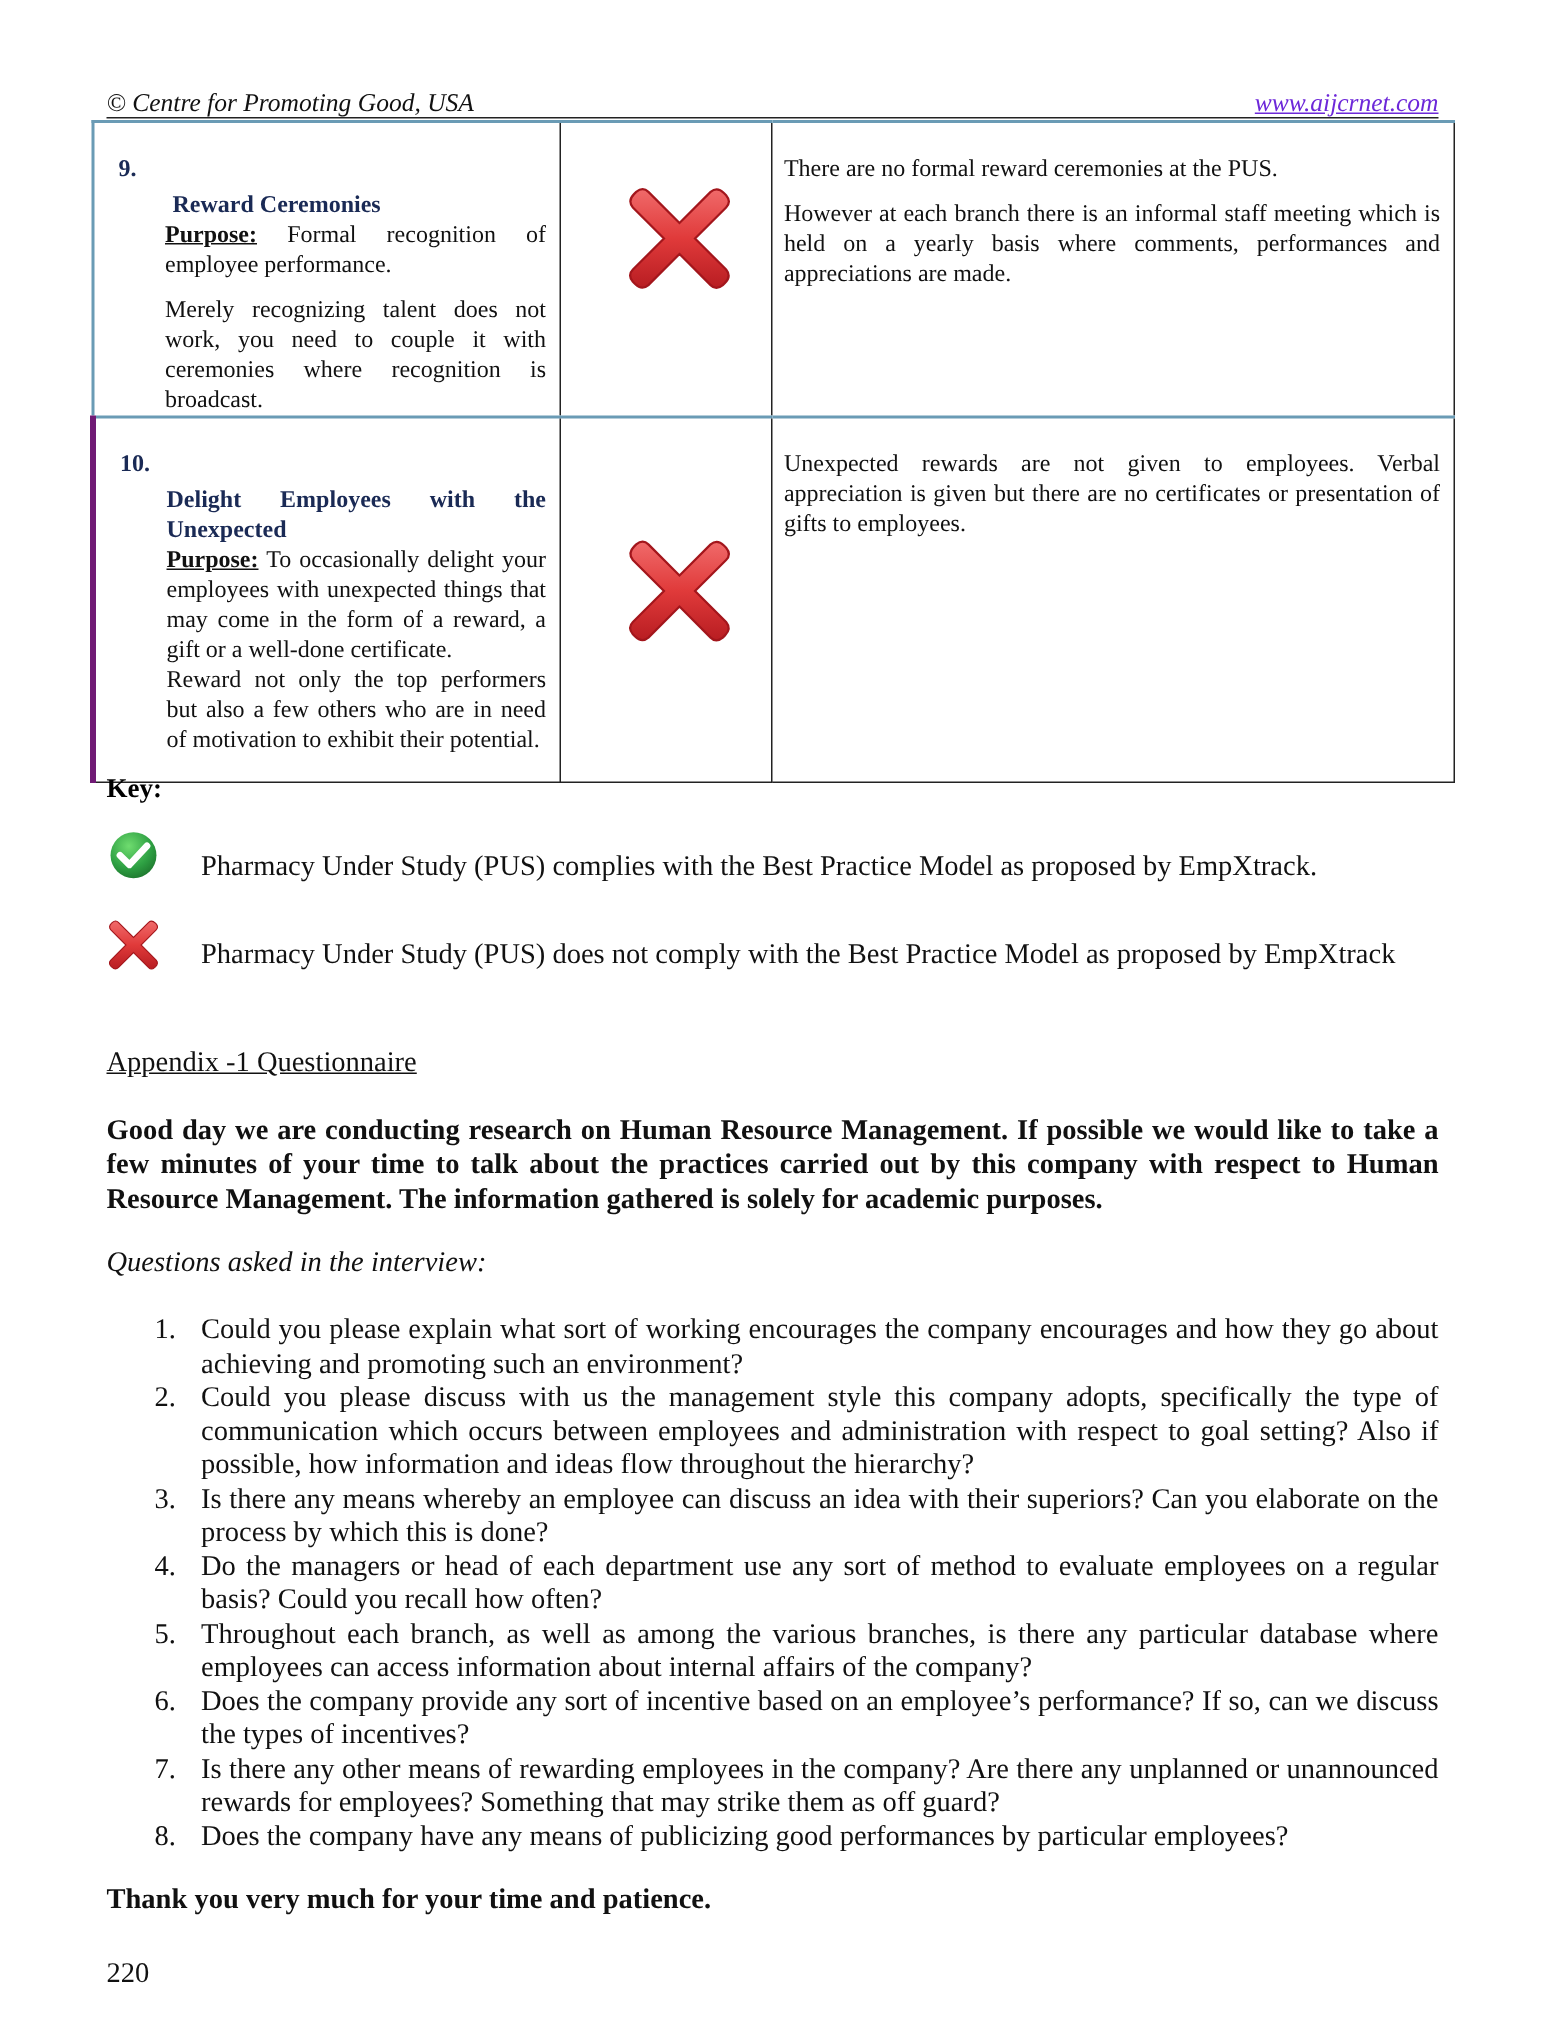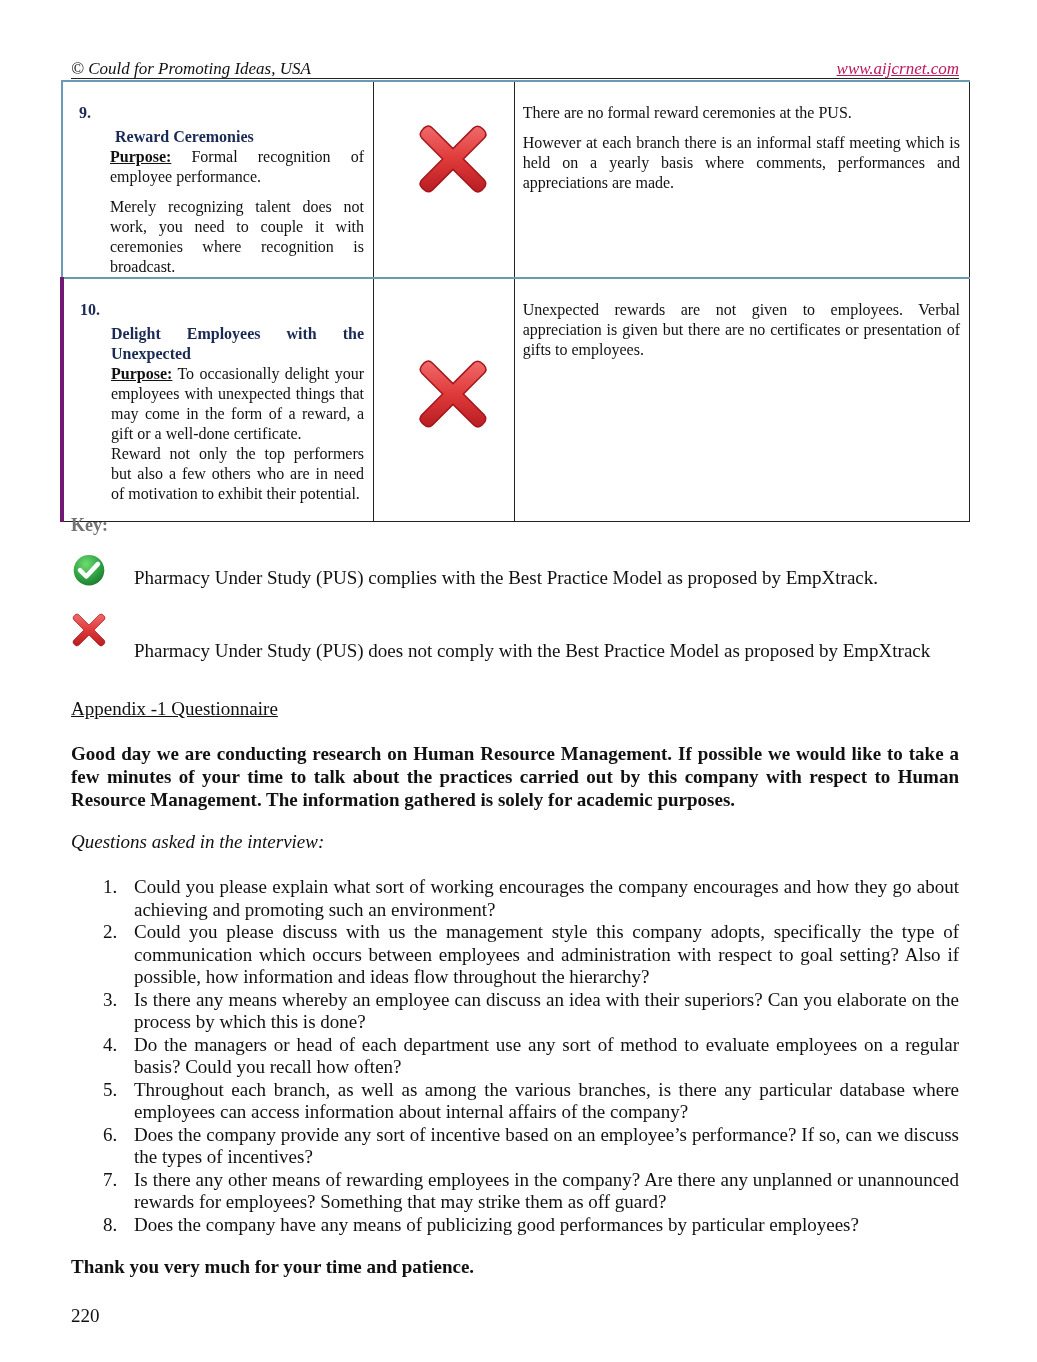--- a/index.html
+++ b/index.html
@@ -5,21 +5,21 @@
   html, body { margin: 0; padding: 0; background: #ffffff; }
   body {
     width: 1037px; height: 1362px; position: relative; overflow: hidden;
     font-family: "Liberation Serif", "DejaVu Serif", serif; color: #111;
   }
   .running-head {
     position: absolute; left: 71px; top: 58px; width: 888px; height: 20px;
     border-bottom: 1.5px solid #222; font-style: italic; font-size: 17px;
   }
   .running-head .left { position: absolute; left: 0; top: 1px; }
-  .running-head .right { position: absolute; right: 0; top: 1px; color: #be185d; text-decoration: underline; }
+  .running-head .right { position: absolute; right: 0; top: 1px; color: #6d28d9; text-decoration: underline; }
 
   table.practice {
     position: absolute; left: 60px; top: 80px; width: 910px;
     border-collapse: collapse; font-size: 16px; line-height: 20px;
   }
   table.practice td { vertical-align: top; padding: 0; }
   .row9 td { border-top: 2px solid #6a9bb5; border-bottom: 2px solid #6a9bb5; height: 172px; }
   .row9 td.c1 { border-left: 2px solid #6a9bb5; }
   .row9 td.c3 { border-right: 1px solid #222; }
   .row10 td { height: 242px; border-bottom: 1px solid #222; }
@@ -35,21 +35,21 @@
   .item .title.t9 { padding-left: 5px; }
   .purpose-label { font-weight: bold; text-decoration: underline; }
   .item p { margin: 0; }
   .gap { height: 10px; }
 
   .status { padding: 21px 9px 0 8px; text-align: justify; }
   .status p { margin: 0; }
 
   .xmark { position: absolute; left: 42px; width: 74px; height: 74px; }
 
-  .key-title { position: absolute; left: 71px; top: 515px; font-weight: bold; color: #737373; font-size: 18px; }
+  .key-title { position: absolute; left: 71px; top: 515px; font-weight: bold; color: #000000; font-size: 18px; }
   .legend-row { position: absolute; left: 71px; font-size: 19px; }
   .legend-row .icon { position: absolute; left: 0; width: 36px; height: 40px; }
   .legend-row .text { position: absolute; left: 63px; white-space: nowrap; }
 
   .appendix { position: absolute; left: 71px; top: 698px; font-size: 19px; text-decoration: underline; }
   .intro { position: absolute; left: 71px; top: 742px; width: 888px; font-size: 19px; font-weight: bold; line-height: 23px; text-align: justify; }
   .questions-label { position: absolute; left: 71px; top: 831px; font-size: 19px; font-style: italic; text-align: center; }
   ol.questions {
     position: absolute; left: 71px; top: 876px; width: 888px; margin: 0; padding: 0;
     list-style: none; font-size: 19px; line-height: 22.5px;
@@ -74,21 +74,21 @@
       <stop offset="0.6" stop-color="#2ea043"></stop>
       <stop offset="1" stop-color="#1b6e2a"></stop>
     </radialGradient>
     <symbol id="xsym" viewBox="0 0 100 100">
       <path d="M22 8 L50 36 L78 8 Q84 3 90 9 L92 11 Q97 17 92 22 L64 50 L92 78 Q97 84 91 90 L89 92 Q83 97 78 92 L50 64 L22 92 Q16 97 10 91 L8 89 Q3 83 8 78 L36 50 L8 22 Q3 16 9 10 L11 8 Q17 3 22 8 Z" fill="url(#xgrad)" stroke="#a3161c" stroke-width="2"></path>
     </symbol>
   </defs>
 </svg>
 
 <div class="running-head">
-  <span class="left">© Could for Promoting Ideas, USA</span>
+  <span class="left">© Centre for Promoting Good, USA</span>
   <span class="right">www.aijcrnet.com</span>
 </div>
 
 <table class="practice">
   <tbody>
       <tr class="row9">
     <td class="c1">
       <div class="item">
         <span class="num">9.</span>
         <div class="title t9">Reward Ceremonies</div>
@@ -140,21 +140,21 @@
     <circle cx="20" cy="18" r="17" fill="url(#cgrad)"></circle>
     <path d="M10 18 L17 25 L30 11" fill="none" stroke="#ffffff" stroke-width="5" stroke-linecap="round" stroke-linejoin="round"></path>
   </svg>
   <span class="text" style="top:15px">Pharmacy Under Study (PUS) complies with the Best Practice Model as proposed by EmpXtrack.</span>
 </div>
 
 <div class="legend-row" style="top:610px">
   <svg class="icon" style="top:0">
       <use href="#xsym"></use>
     </svg>
-  <span class="text" style="top:30px">Pharmacy Under Study (PUS) does not comply with the Best Practice Model as proposed by EmpXtrack</span>
+  <span class="text" style="top:16px">Pharmacy Under Study (PUS) does not comply with the Best Practice Model as proposed by EmpXtrack</span>
 </div>
 
 <div class="appendix">Appendix -1 Questionnaire</div>
 <div class="intro">Good day we are conducting research on Human Resource Management. If possible we would like to take a few minutes of your time to talk about the practices carried out by this company with respect to Human Resource Management. The information gathered is solely for academic purposes.</div>
 <div class="questions-label">Questions asked in the interview:</div>
 
 <ol class="questions">
   <li><span class="qnum">1.</span><span>Could you please explain what sort of working encourages the company encourages and how they go about achieving and promoting such an environment?</span></li>
   <li><span class="qnum">2.</span><span>Could you please discuss with us the management style this company adopts, specifically the type of communication which occurs between employees and administration with respect to goal setting? Also if possible, how information and ideas flow throughout the hierarchy?</span></li>
   <li><span class="qnum">3.</span><span>Is there any means whereby an employee can discuss an idea with their superiors? Can you elaborate on the process by which this is done?</span></li>

